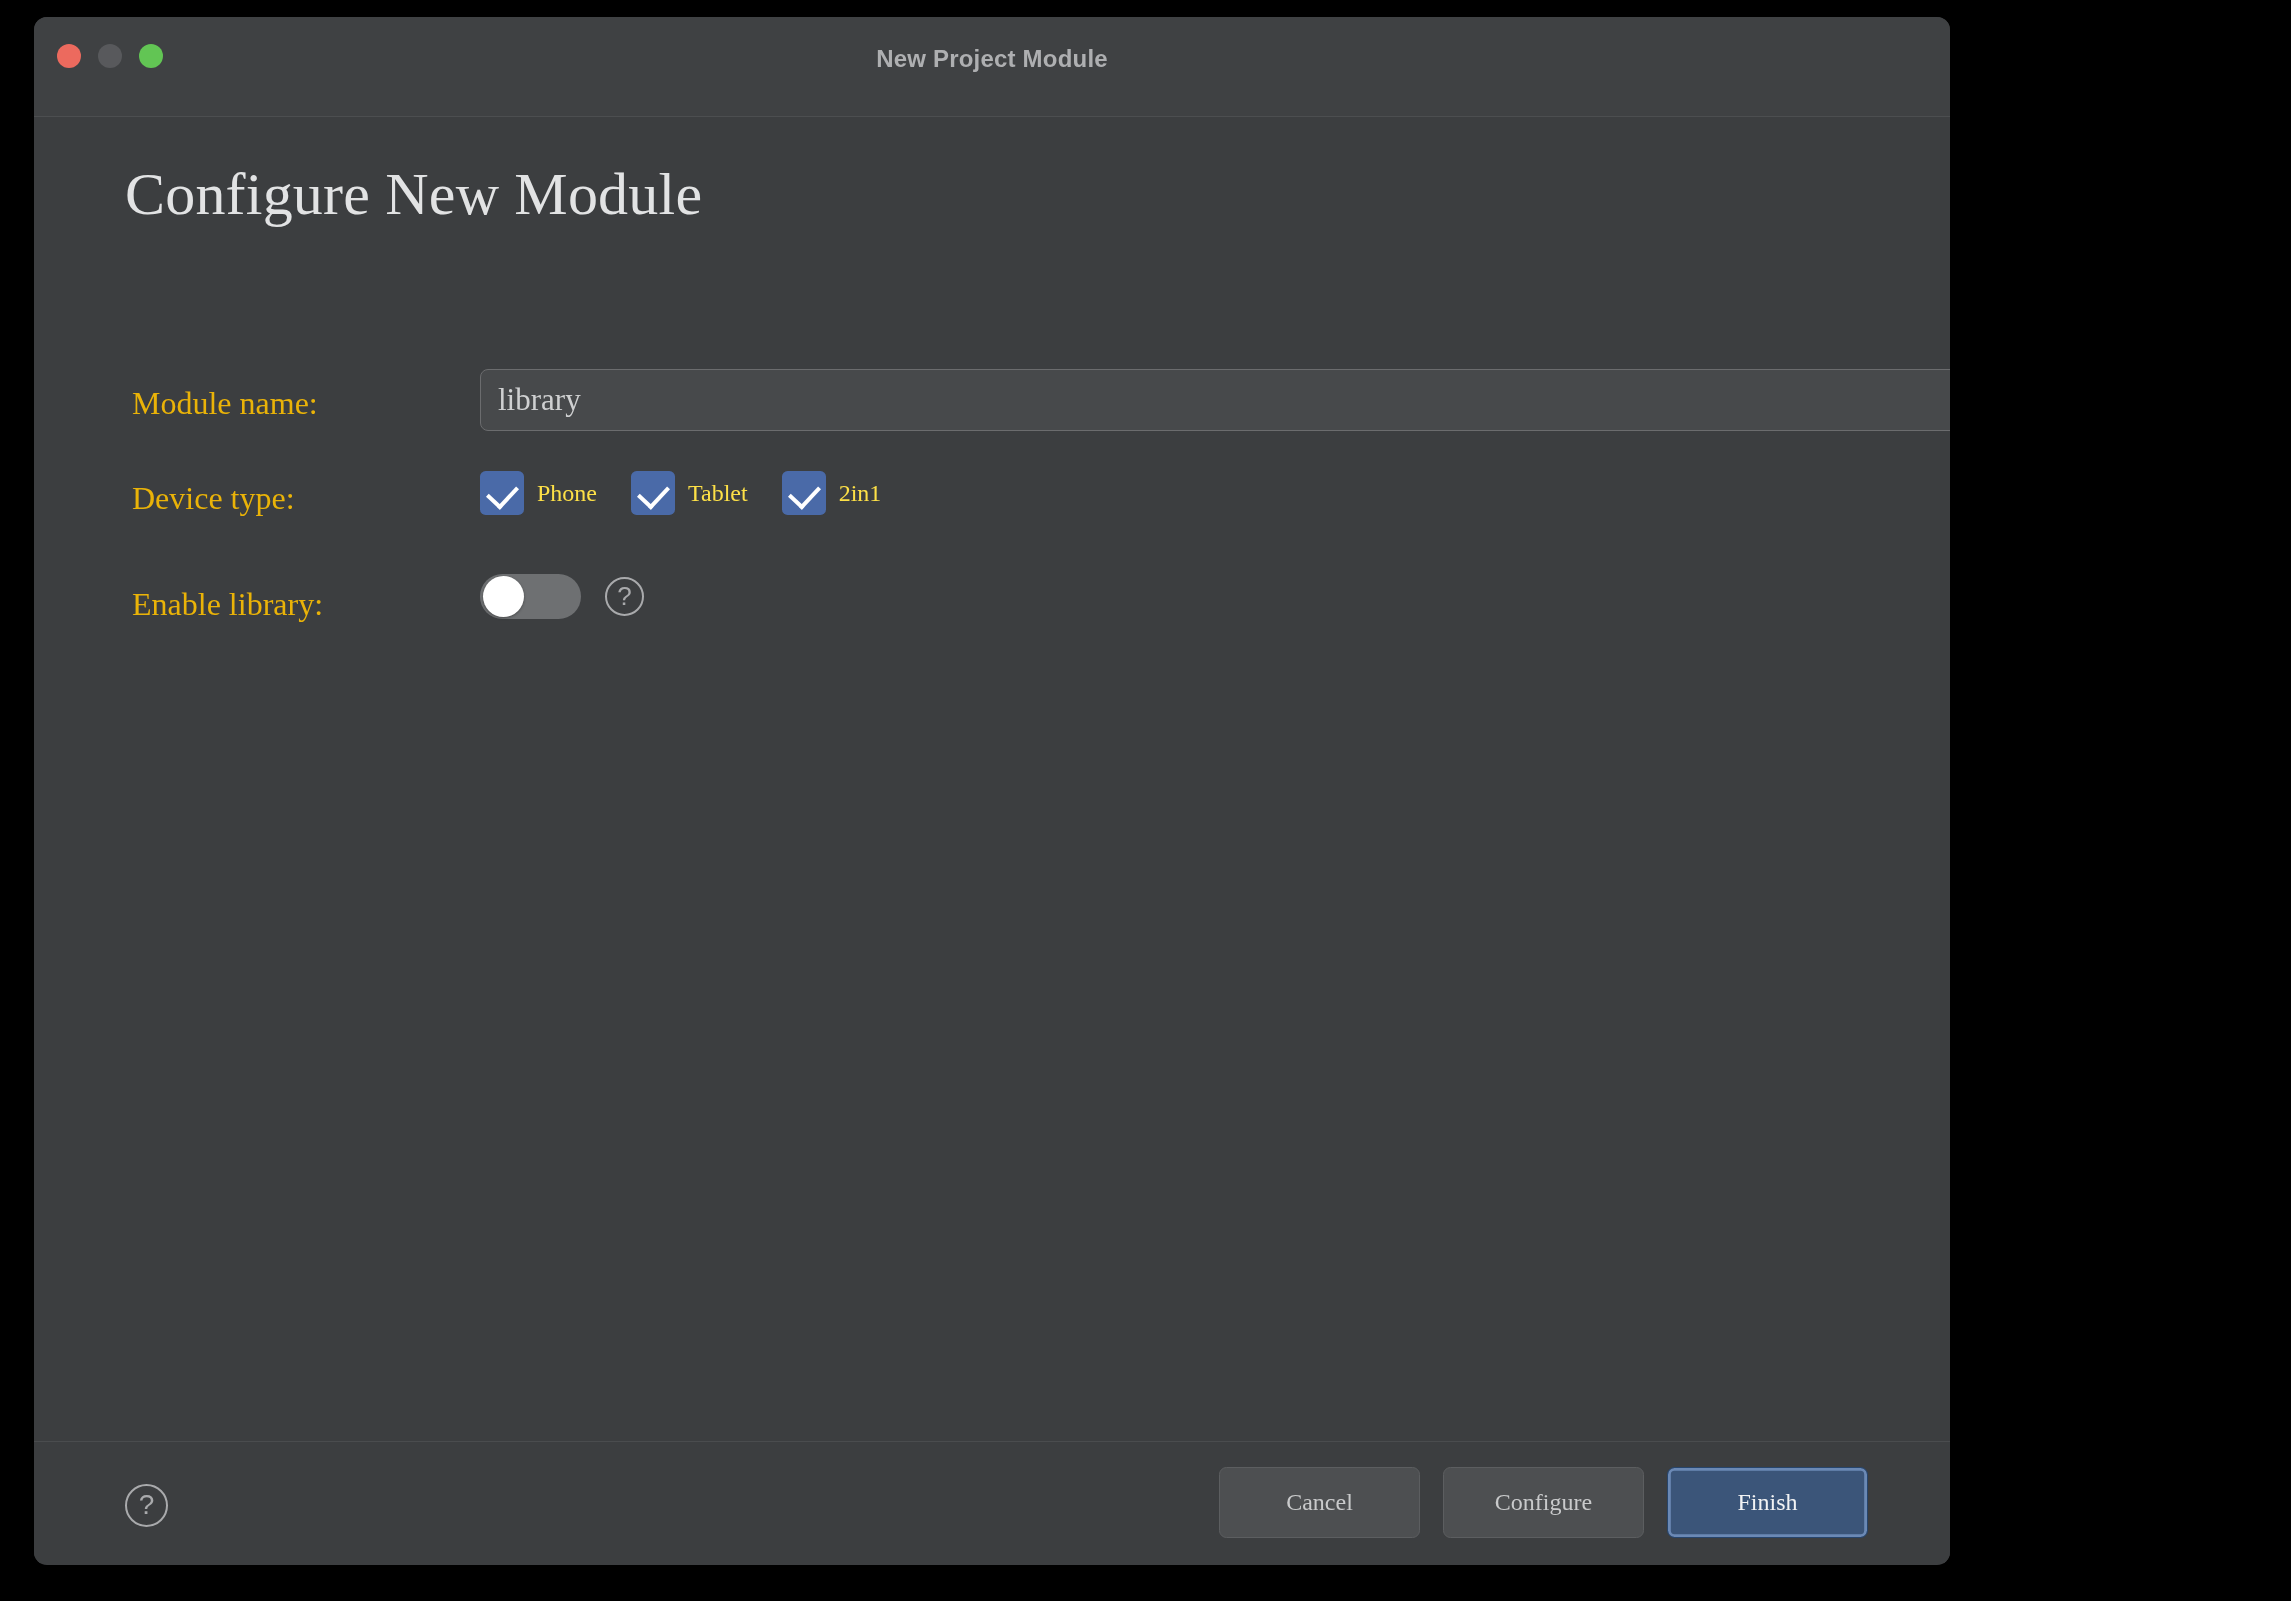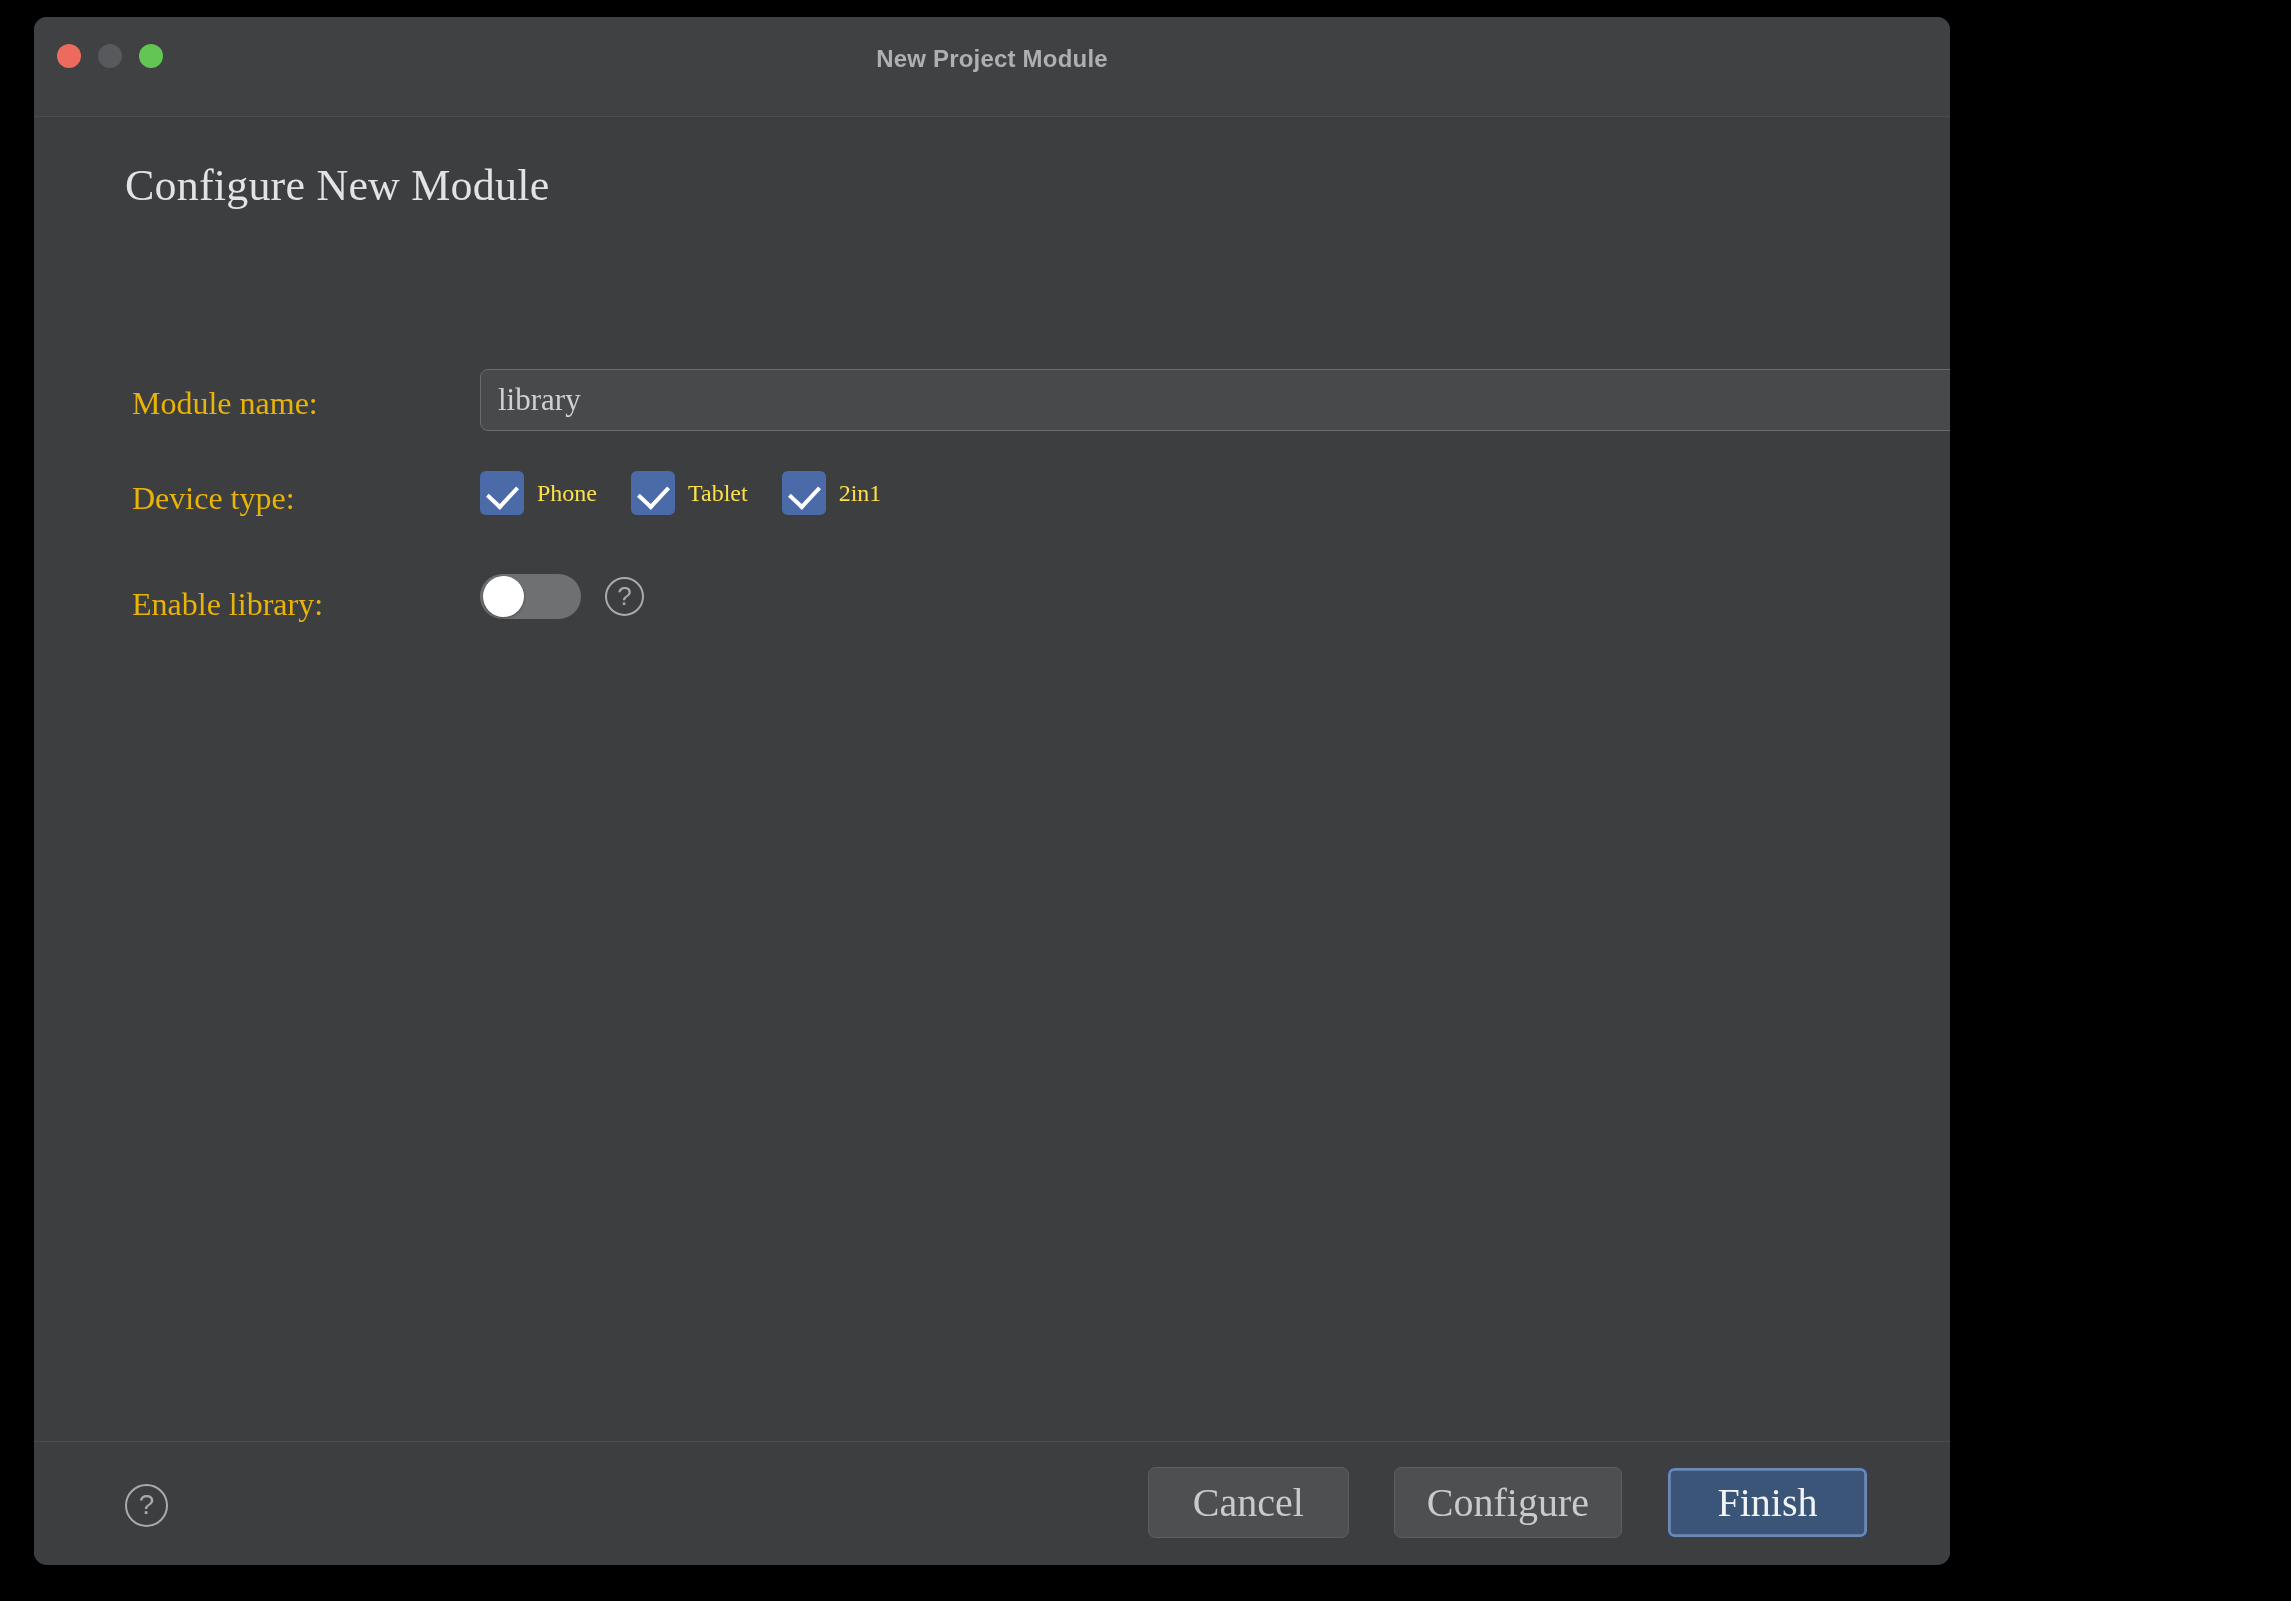--- a/index.html
+++ b/index.html
@@ -59,21 +59,21 @@
   #content {
     position: relative;
     height: 1324px;
     background: #3c3e40;
     padding: 0;
   }
 
   #page-title {
     position: absolute;
     left: 91px; top: 43px;
-    font-size: 44px;
+    font-size: 60px;
     color: #e2e3e4;
     letter-spacing: 0.2px;
     white-space: nowrap;
   }
 
   .form-row {
     position: absolute;
     left: 0; right: 0;
     display: block;
   }
@@ -194,29 +194,28 @@
     font-size: 28px;
   }
   #footer-buttons {
     position: absolute;
     right: 82px; top: 25px;
     display: flex;
     gap: 23px;
   }
   .btn {
     font-family: "Liberation Serif", "DejaVu Serif", serif;
-    font-size: 40px;
+    font-size: 24px;
     border-radius: 7.5px;
     height: 71px;
     padding: 0 32px;
     display: flex;
     align-items: center;
     justify-content: center;
     white-space: nowrap;
-    margin-left: 22px;
   }
   .btn-secondary {
     background: #4d4f51;
     border: 1.9px solid #5c5e60;
     color: #c9cacb;
     min-width: 201px;
   }
   .btn-primary {
     background: #3b5579;
     border: 1.9px solid #27456c;

